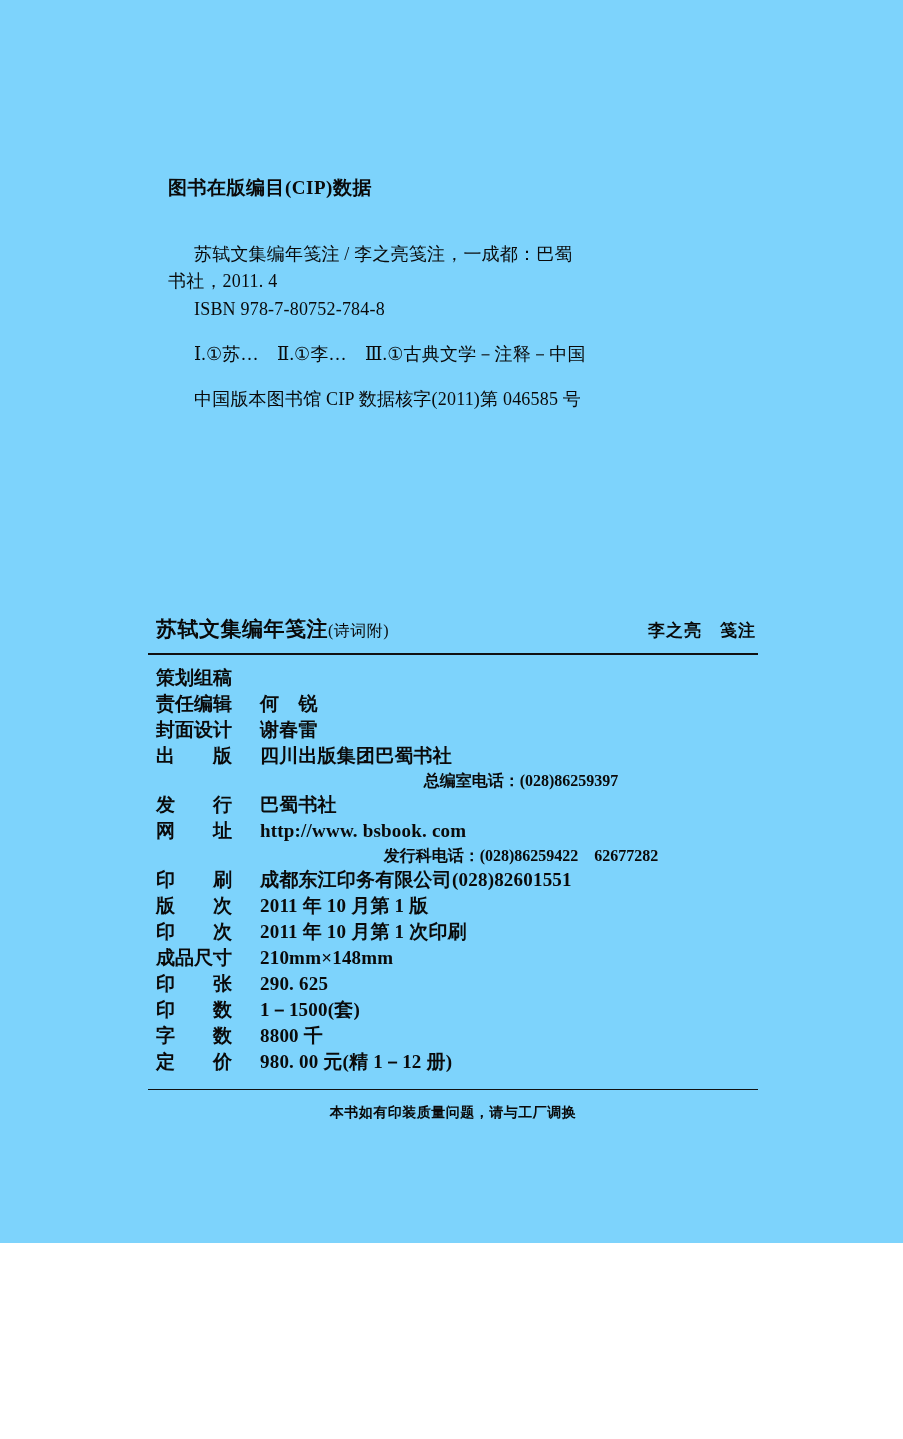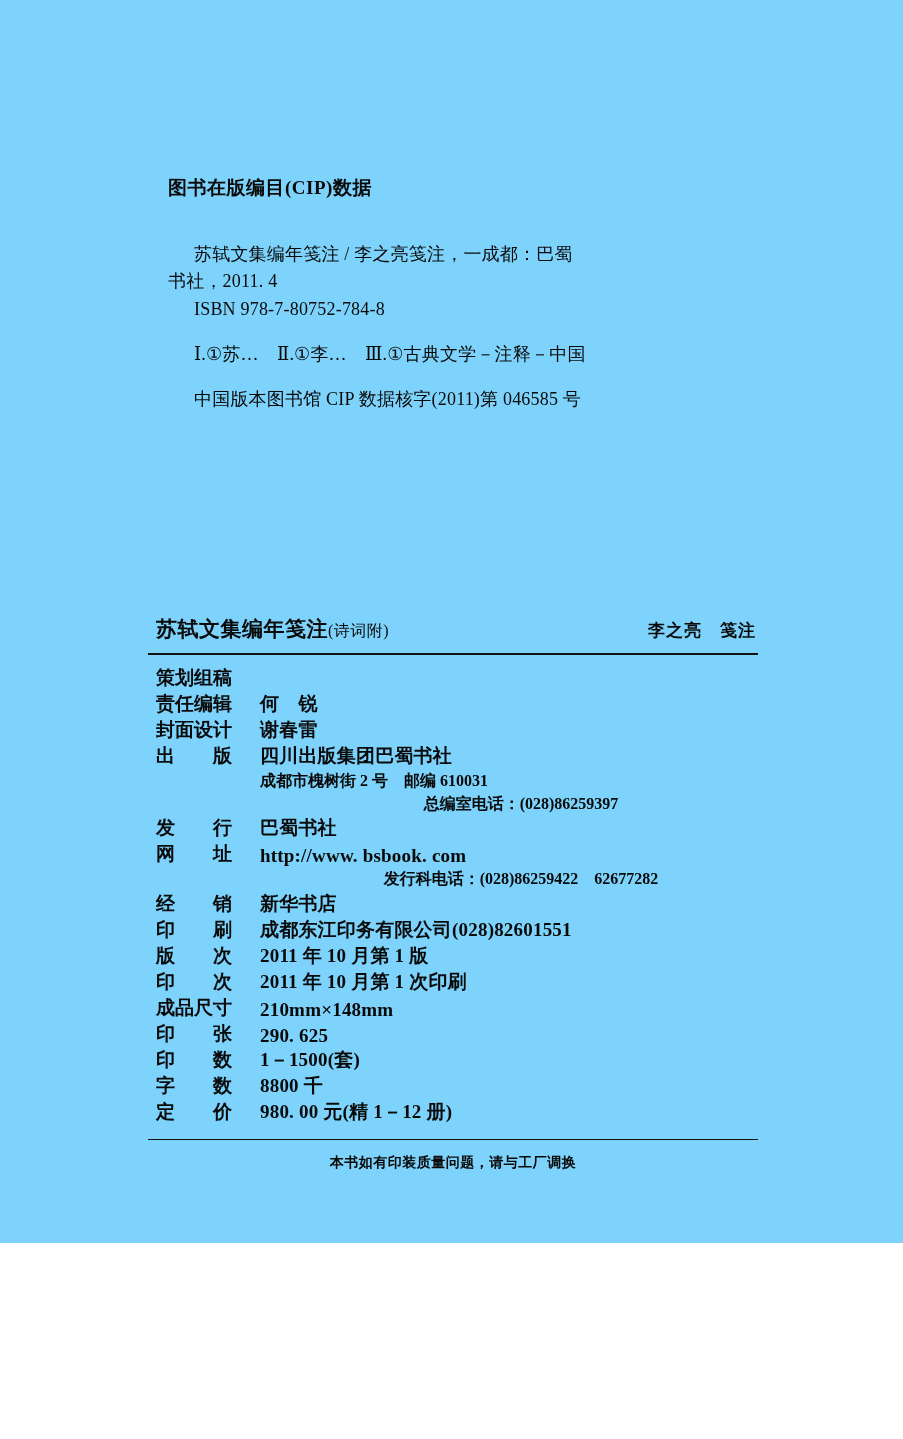--- a/index.html
+++ b/index.html
@@ -84,21 +84,21 @@
     margin: 0;
   }
   .rule.thin {
     border-top: 1px solid #111;
   }
   .colo-body {
     padding: 10px 0 8px 8px;
   }
   .row {
     display: flex;
-    align-items: flex-end;
+    align-items: center;
     min-height: 26px;
   }
   .row.tight {
     min-height: 22px;
   }
   .lbl {
     width: 104px;
     flex: 0 0 104px;
     font-size: 19px;
     font-weight: bold;
@@ -179,38 +179,33 @@
 
       <div class="row tight">
         <div class="lbl">封面设计</div>
         <div class="val">谢春雷</div>
       </div>
 
       <div class="row">
         <div class="lbl">出　　版</div>
         <div class="val">四川出版集团巴蜀书社</div>
       </div>
-      <div class="sub-val">成都市槐树街 2 号　邮编 610031</div>
       <div class="sub-val ind2">总编室电话：(028)86259397</div>
 
       <div class="row">
         <div class="lbl">发　　行</div>
         <div class="val">巴蜀书社</div>
       </div>
 
       <div class="row">
         <div class="lbl">网　　址</div>
         <div class="val mono">http://www. bsbook. com</div>
       </div>
       <div class="sub-val ind2">发行科电话：(028)86259422　62677282</div>
 
-      <div class="row">
-        <div class="lbl">经　　销</div>
-        <div class="val">新华书店</div>
-      </div>
 
       <div class="row">
         <div class="lbl">印　　刷</div>
         <div class="val">成都东江印务有限公司(028)82601551</div>
       </div>
 
       <div class="row">
         <div class="lbl">版　　次</div>
         <div class="val">2011 年 10 月第 1 版</div>
       </div>

